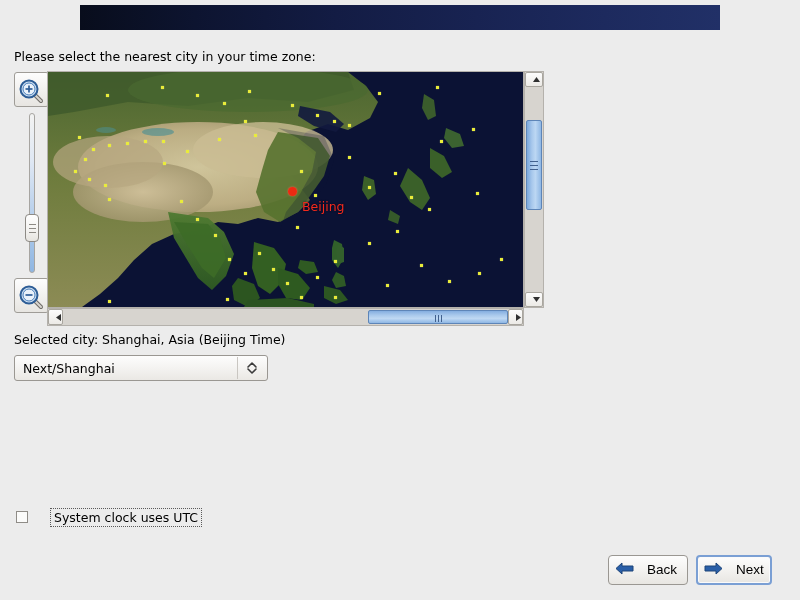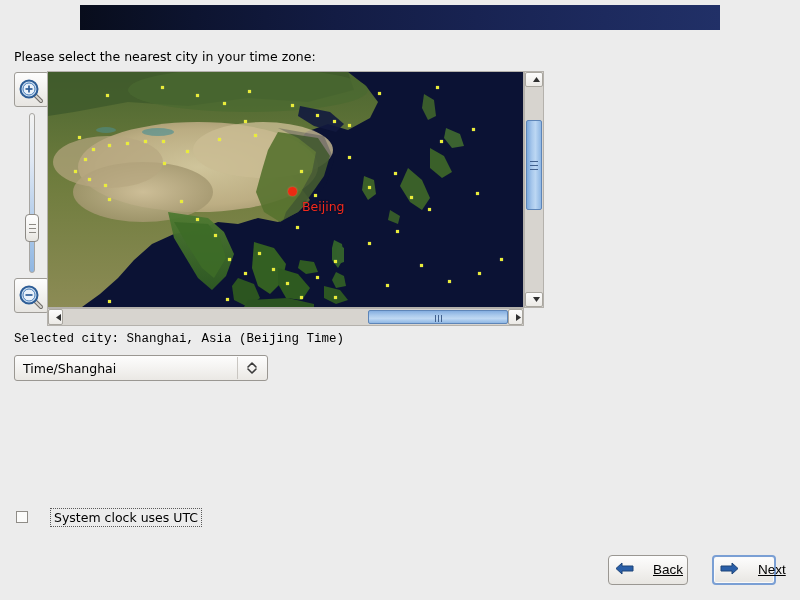--- a/index.html
+++ b/index.html
@@ -196,21 +196,20 @@
 
   .arrowglyph { display:block; margin: 0 auto; }
 
   
   #selected-city {
     position: absolute;
     left: 14px;
     top: 332px;
     font-size: 12.5px;
     white-space: nowrap;
-    font-family: Liberation Mono, monospace;
   }
 
   
   #tzcombo {
     position: absolute;
     left: 14px;
     top: 355px;
     width: 254px;
     height: 26px;
     background: linear-gradient(to bottom, #fdfdfd 0%, #f4f3f1 50%, #eae8e4 100%);
@@ -280,31 +279,30 @@
     background: linear-gradient(to bottom, #fdfdfd 0%, #f4f3f1 45%, #e8e6e2 100%);
     border: 1px solid #9a9792;
     border-radius: 4px;
     box-sizing: border-box;
     cursor: pointer;
     font-size: 13.5px;
     color: #000;
   }
   #btn-back { left: 608px; width: 80px; }
   #btn-next {
-    left: 712px; width: 64px;
+    left: 696px; width: 76px;
     border: 2px solid #7a9fd4;
     box-shadow: inset 0 0 0 1px #fafafa;
   }
   .navbtn .inner {
     display: flex;
     align-items: center;
     justify-content: flex-start;
-    gap: 19px;
+    gap: 13px;
     height: 100%;
-    text-decoration: underline;
   }
   .navbtn .lbl { line-height: 1; }
 
   
   .city-dot {
     position: absolute;
     width: 3px; height: 3px;
     background: #e9ec3a;
     box-shadow: 0 0 1px #f7f98e;
   }
@@ -539,21 +537,21 @@
       <svg class="arrowglyph" width="7" height="9" viewBox="0 0 7 9">
         <polygon points="6,4.5 1,1 1,8" fill="#303030"></polygon>
       </svg>
     </button>
   </div>
 </div>
 
 <div id="selected-city">Selected city: Shanghai, Asia (Beijing Time)</div>
 
 <div id="tzcombo">
-  <span id="tzcombo-value">Time/Shanghai</span>
+  <span id="tzcombo-value">Next/Shanghai</span>
   <span id="tzcombo-sep"></span>
   <span id="tzcombo-arrow">
     <svg width="16" height="16" viewBox="0 0 16 16">
       <polyline points="4,7 8,3 12,7" fill="none" stroke="#3b3b3b" stroke-width="1.6" stroke-linecap="round" stroke-linejoin="round"></polyline>
       <polyline points="4,9 8,13 12,9" fill="none" stroke="#3b3b3b" stroke-width="1.6" stroke-linecap="round" stroke-linejoin="round"></polyline>
     </svg>
   </span>
 </div>
 
 <div id="utc-row">

